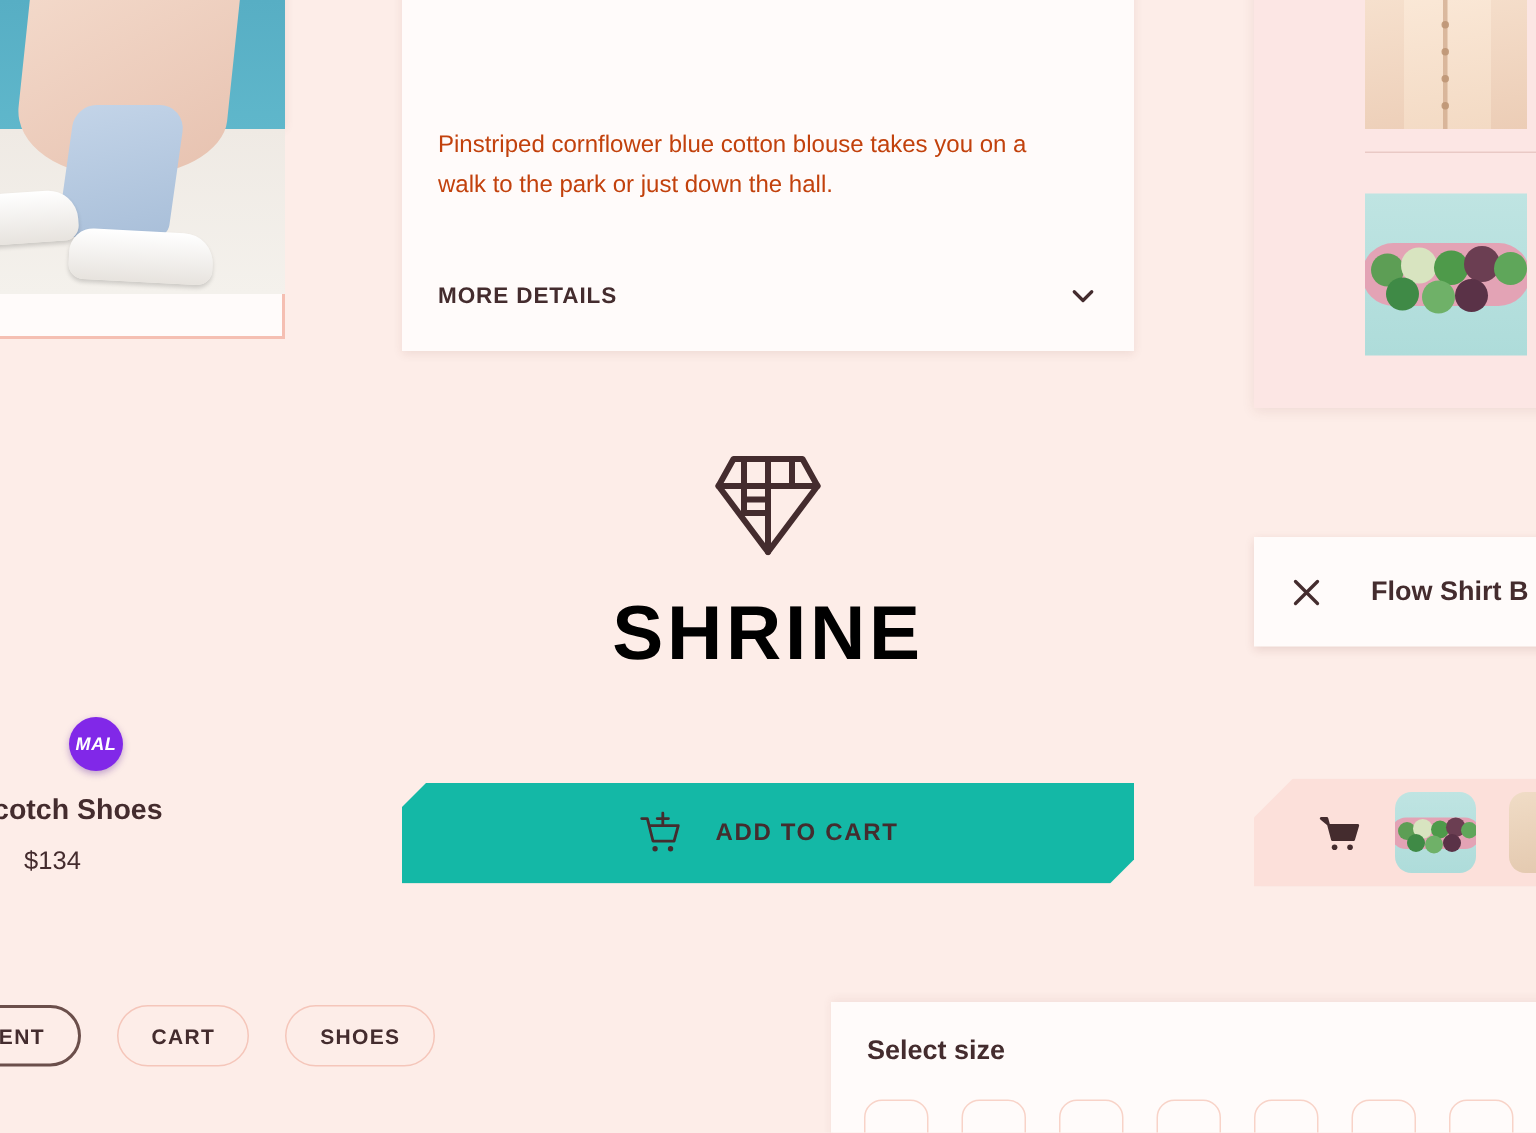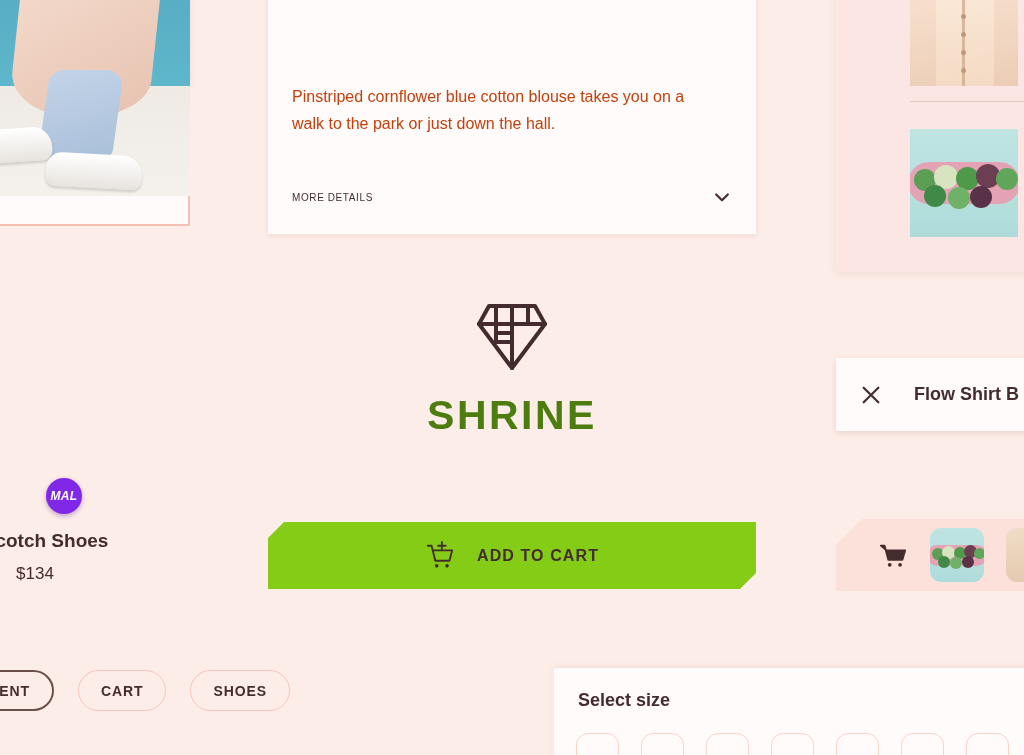--- a/index.html
+++ b/index.html
@@ -135,40 +135,40 @@
   }
   #detail-desc {
     position: absolute; left: 24px; top: 139px; width: 420px;
     font-size: 16px; line-height: 27px; color: #c2410c;
   }
   #more-details-row {
     position: absolute; left: 24px; top: 240px; width: 440px; height: 26px;
     display: flex; align-items: center; justify-content: space-between;
   }
   #more-details-label {
-    font-size: 10px; font-weight: 400; color: #442C2E; letter-spacing: .6px;
+    font-size: 15px; font-weight: 700; color: #442C2E; letter-spacing: .6px;
   }
   #chevron-down-icon { width: 20px; height: 20px; display: block; }
 
   
   #brand-block {
     position: absolute; left: 268px; top: 300px; width: 488px;
     display: flex; flex-direction: column; align-items: center;
   }
   #diamond-icon { display: block; }
   #brand-name {
     margin-top: 18px;
-    font-size: 41px; font-weight: 700; color: #4d7c0f;
+    font-size: 51px; font-weight: 700; color: #000000;
     letter-spacing: 2.5px;
   }
 
   
   #add-to-cart-button {
     position: absolute; left: 268px; top: 522px; width: 488px; height: 67px;
-    background: #84cc16;
+    background: #14b8a6;
     border: none; cursor: pointer;
     clip-path: polygon(16px 0, 100% 0, 100% calc(100% - 16px),
                        calc(100% - 16px) 100%, 0 100%, 0 16px);
     display: flex; align-items: center; justify-content: center; gap: 22px;
     filter: drop-shadow(0 2px 4px rgba(120,60,50,0.13));
   }
   #cart-plus-icon { width: 30px; height: 30px; display: block; }
   #add-to-cart-label {
     font-size: 16px; font-weight: 700; color: #442C2E; letter-spacing: 1.1px;
   }

